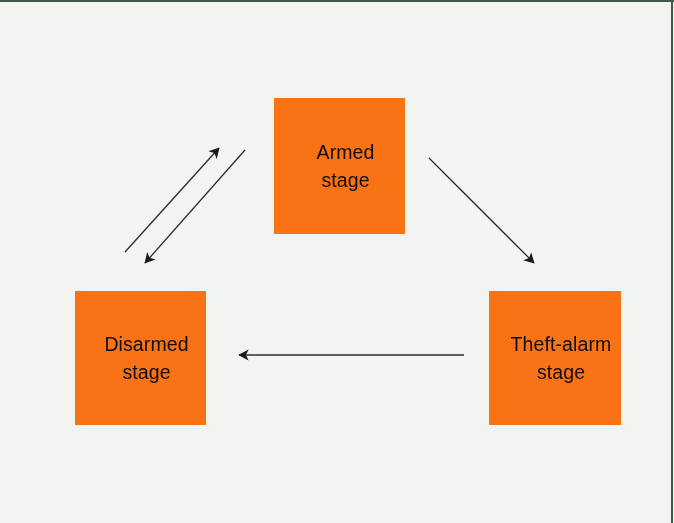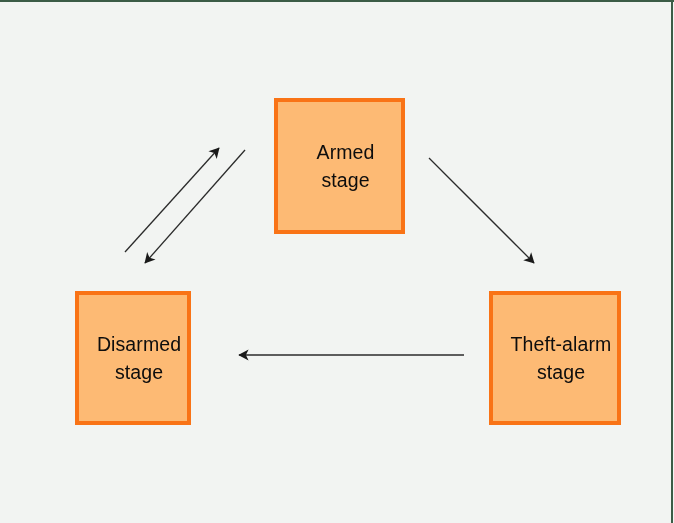--- a/index.html
+++ b/index.html
@@ -25,40 +25,40 @@
   }
   #edge-right {
     position: absolute;
     right: 1px; top: 0;
     width: 2px; height: 523px;
     background: #3c5c46;
   }
   .node {
     position: absolute;
     box-sizing: border-box;
-    border: 4px solid #f97316;
-    background: #fdba74;
+    border: 1px solid #f97316;
+    background: #f97316;
     display: flex;
     align-items: center;
     justify-content: center;
     text-align: center;
     color: #0d0d0d;
     font-size: 19.5px;
     line-height: 28px;
     letter-spacing: 0.1px;
     white-space: pre-line;
     padding-left: 12px;
   }
   #node-armed {
     left: 274px; top: 98px;
     width: 131px; height: 136px;
   }
   #node-disarmed {
     left: 75px; top: 291px;
-    width: 116px; height: 134px;
+    width: 131px; height: 134px;
   }
   #node-theft {
     left: 465px; top: 291px;
     width: 132px; height: 134px; margin-left: 24px;
   }
   #arrow-layer {
     position: absolute;
     left: 0; top: 0;
     width: 674px; height: 523px;
     pointer-events: none;

